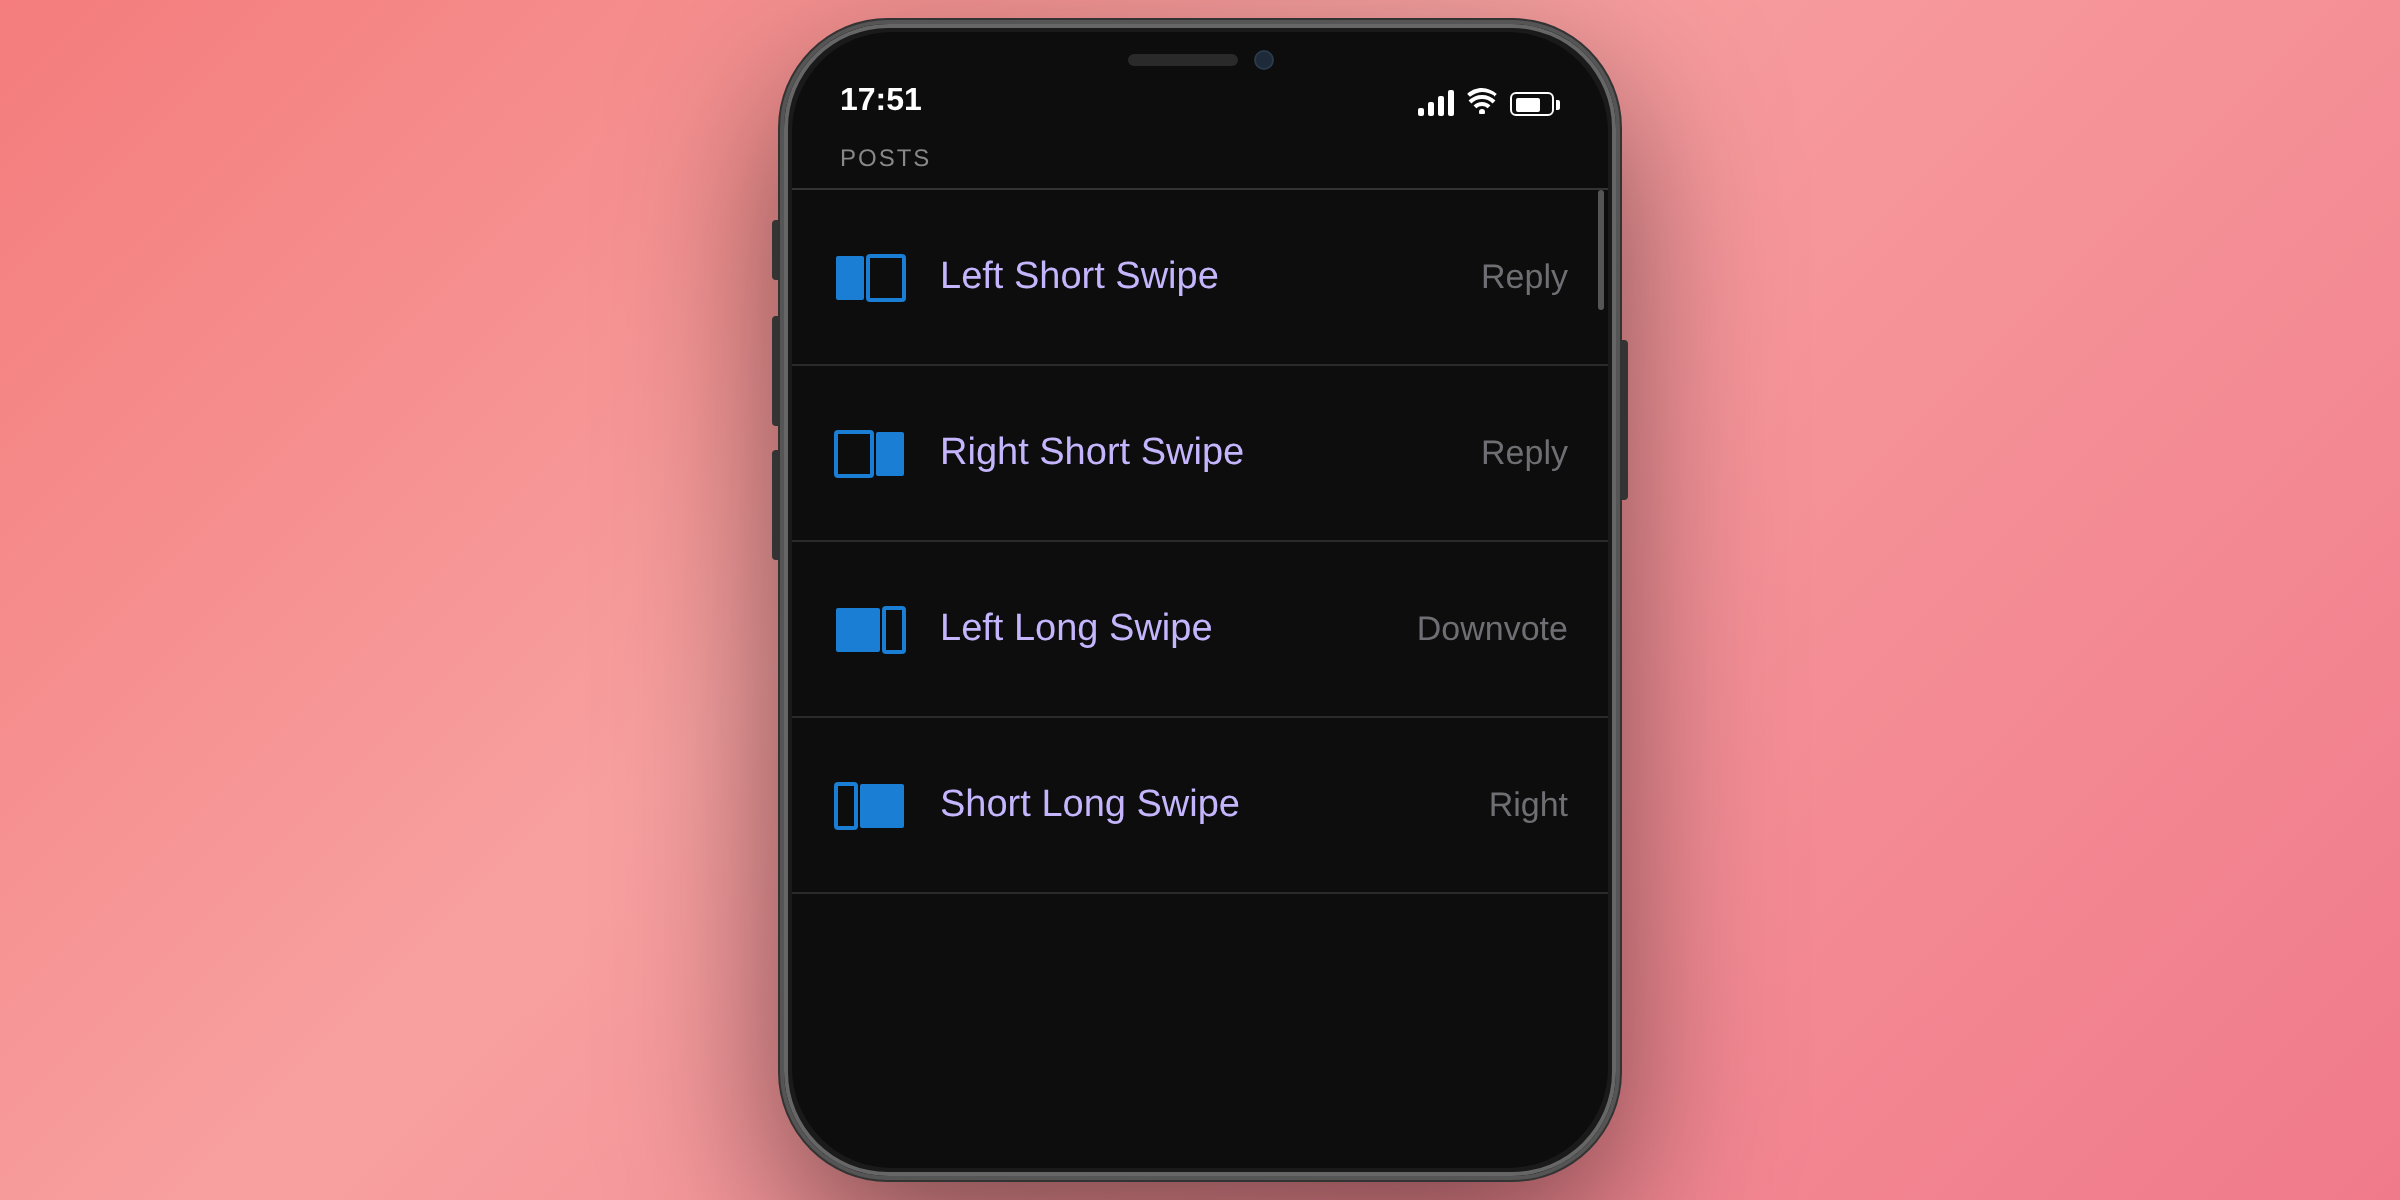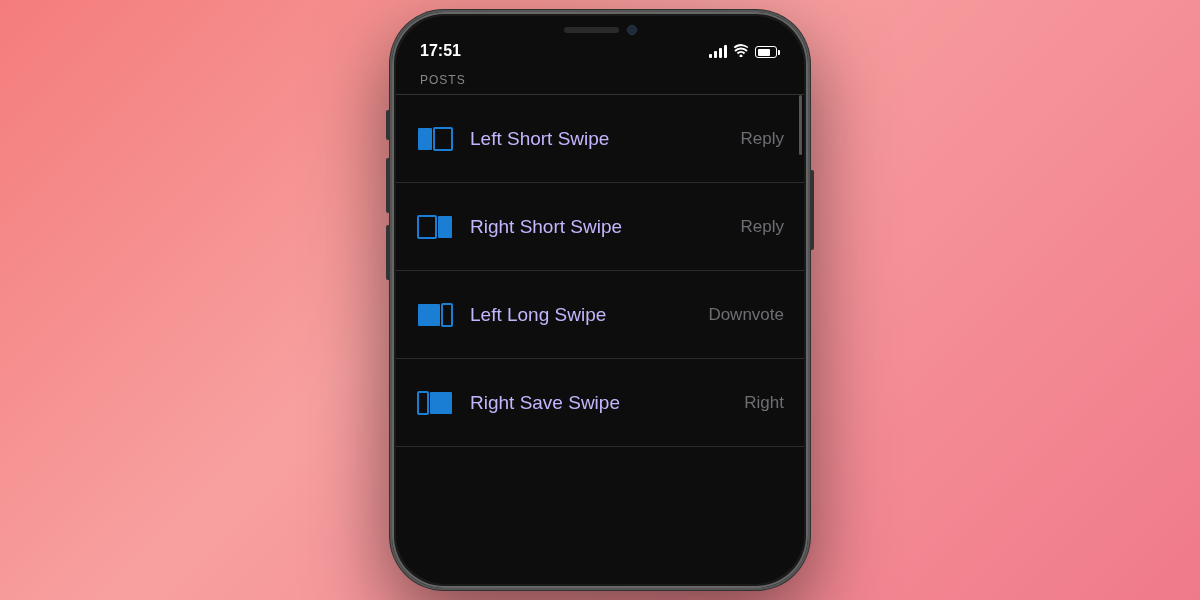--- a/index.html
+++ b/index.html
@@ -355,21 +355,21 @@
         </div>
 
         <div class="swipe-item">
           <div class="swipe-icon icon-right-long">
             <svg viewBox="0 0 38 38" fill="none" xmlns="http://www.w3.org/2000/svg">
 
               <rect x="2" y="8" width="10" height="22" fill="none" stroke="#1a7fd4" stroke-width="2" rx="1"></rect>
               <rect x="14" y="8" width="22" height="22" fill="#1a7fd4" rx="1"></rect>
             </svg>
           </div>
-          <span class="swipe-label">Right Save Swipe</span>
+          <span class="swipe-label">Short Long Swipe</span>
           <span class="swipe-action">Right</span>
         </div>
 
         <div class="scroll-indicator">
           <div class="scroll-track">
             <div class="scroll-thumb"></div>
           </div>
         </div>
       </div>
 

